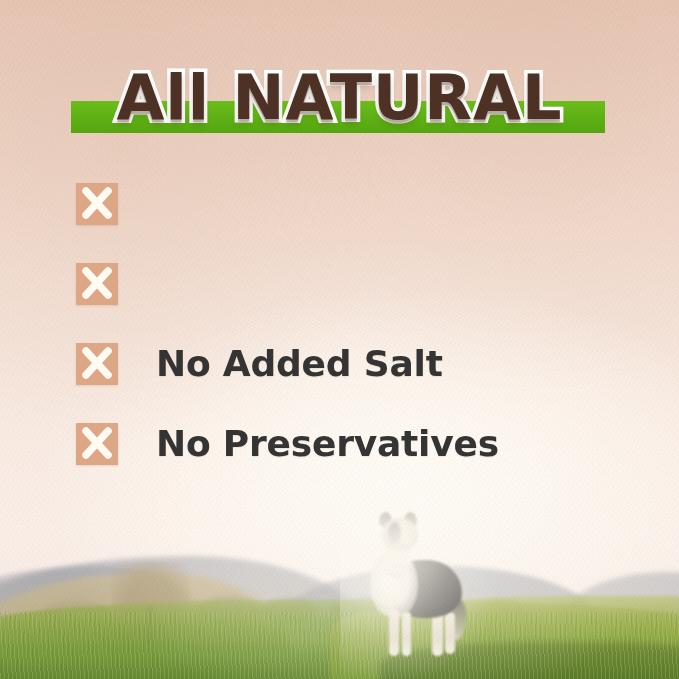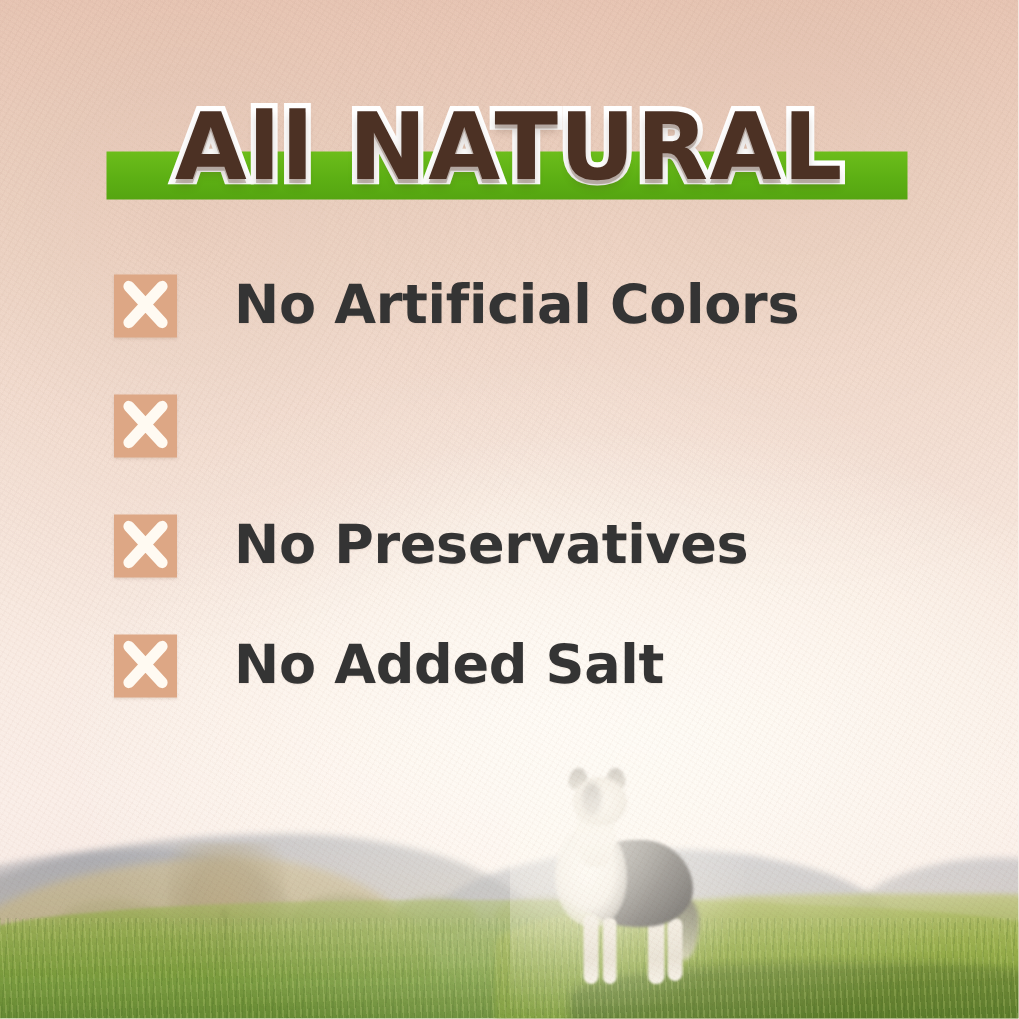--- a/index.html
+++ b/index.html
@@ -395,44 +395,43 @@
   </div>
 
   <div class="claims">
 
     <div class="claim">
       <span class="x-box">
         <svg viewBox="0 0 42 42" aria-hidden="true">
           <path d="M10 8 L32 32 M32 8 L10 32" stroke="#fffaf2" stroke-width="7.5" stroke-linecap="round" fill="none"></path>
         </svg>
       </span>
-      <span class="claim-label">No Artificial Colors</span>
     </div>
 
     <div class="claim">
       <span class="x-box">
         <svg viewBox="0 0 42 42" aria-hidden="true">
           <path d="M10 8 L32 32 M32 8 L10 32" stroke="#fffaf2" stroke-width="7.5" stroke-linecap="round" fill="none"></path>
         </svg>
       </span>
+    </div>
+
+    <div class="claim">
+      <span class="x-box">
+        <svg viewBox="0 0 42 42" aria-hidden="true">
+          <path d="M10 8 L32 32 M32 8 L10 32" stroke="#fffaf2" stroke-width="7.5" stroke-linecap="round" fill="none"></path>
+        </svg>
+      </span>
+      <span class="claim-label">No Added Salt</span>
     </div>
 
     <div class="claim">
       <span class="x-box">
         <svg viewBox="0 0 42 42" aria-hidden="true">
           <path d="M10 8 L32 32 M32 8 L10 32" stroke="#fffaf2" stroke-width="7.5" stroke-linecap="round" fill="none"></path>
         </svg>
       </span>
       <span class="claim-label">No Preservatives</span>
     </div>
 
-    <div class="claim">
-      <span class="x-box">
-        <svg viewBox="0 0 42 42" aria-hidden="true">
-          <path d="M10 8 L32 32 M32 8 L10 32" stroke="#fffaf2" stroke-width="7.5" stroke-linecap="round" fill="none"></path>
-        </svg>
-      </span>
-      <span class="claim-label">No Added Salt</span>
-    </div>
-
   </div>
 
 </div>
 
 </body></html>

